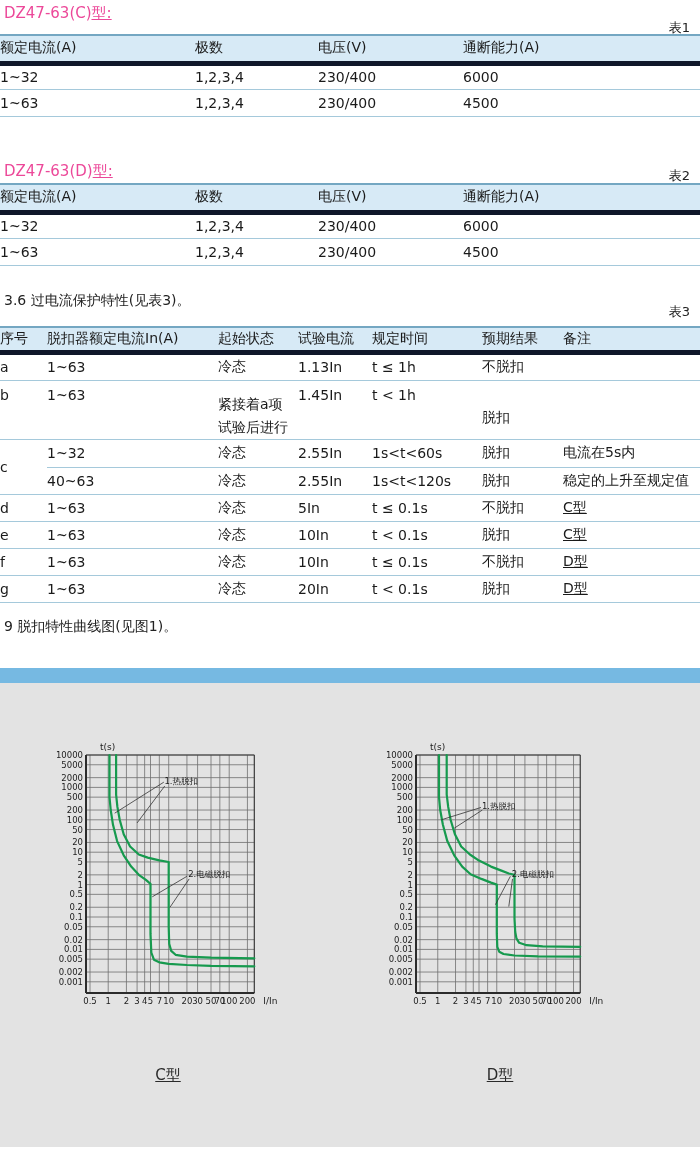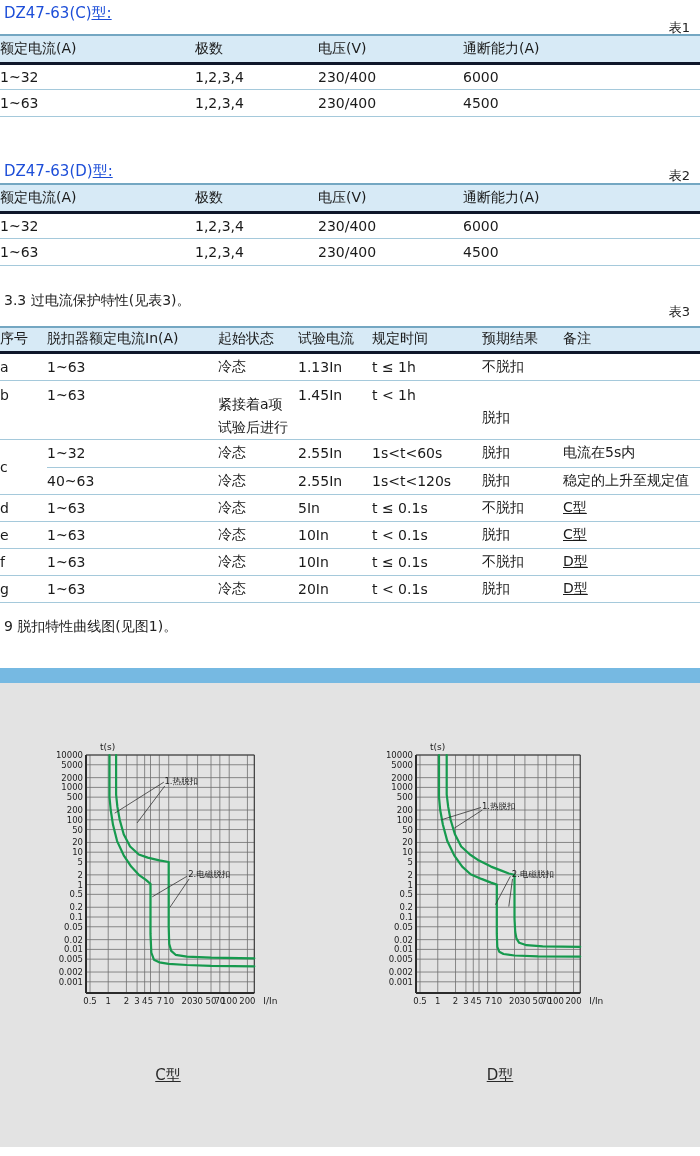--- a/index.html
+++ b/index.html
@@ -2,32 +2,32 @@
 <html><head>
 <meta charset="utf-8">
 <style>
   html,body{margin:0;padding:0;}
   body{
     width:700px;height:1156px;position:relative;background:#ffffff;
     font-family:"DejaVu Sans","Liberation Sans",sans-serif;color:#1a1a1a;
     overflow:hidden;
   }
   .abs{position:absolute;}
-  .h-main{font-size:15px;color:#1d4ed8;}
+  .h-main{font-size:15px;color:#ec4899;}
   .h-sub{font-size:14px;color:#222;}
   .tag{font-size:13px;color:#222;right:10px;text-align:right;}
   .u{text-decoration:underline;}
   table.spec{border-collapse:collapse;table-layout:fixed;width:700px;}
   table.spec th,table.spec td{
     font-weight:normal;text-align:left;font-size:14px;padding:0;
     vertical-align:middle;overflow:hidden;white-space:nowrap;
   }
   table.spec thead tr{background:#d7eaf6;height:27px;}
   table.spec{border-top:2px solid #74a7c2;}
-  table.spec thead tr{border-bottom:3px solid #0f172a;}
+  table.spec thead tr{border-bottom:5px solid #0f172a;}
   table.spec tbody tr{border-bottom:1px solid #a5c9db;height:26px;}
   td.c1,th.c1{padding-left:8px;}
   
   #t3 tbody tr.rb{height:52px;}
   #t3 td.vt{vertical-align:top;padding-top:6px;}
   #t3 td.two{line-height:23px;padding-top:12px;vertical-align:top;}
   .band{left:0;width:700px;background:#76b9e2;height:15px;top:668px;}
   .figure{left:0;top:683px;width:700px;height:464px;background:#e3e3e3;}
   .caption{top:383px;width:160px;text-align:center;font-size:15px;color:#2a2a2a;}
   svg text{font-family:"DejaVu Sans","Liberation Sans",sans-serif;}
@@ -96,21 +96,21 @@
     </tr>
     <tr style="height:27px;">
       <td class="c1">1~63</td>
       <td>1,2,3,4</td>
       <td>230/400</td>
       <td>4500</td>
     </tr>
   </tbody>
 </table>
 
-<div class="abs h-sub" style="left:4px;top:292px;">3.3 过电流保护特性(见表3)。</div>
+<div class="abs h-sub" style="left:4px;top:292px;">3.6 过电流保护特性(见表3)。</div>
 <div class="abs tag" style="top:303px;">表3</div>
 
 <table class="spec abs" id="t3" style="top:326px;left:0;">
   <colgroup>
       <col style="width:47px">
       <col style="width:171px">
       <col style="width:80px">
       <col style="width:74px">
       <col style="width:110px">
       <col style="width:81px">

